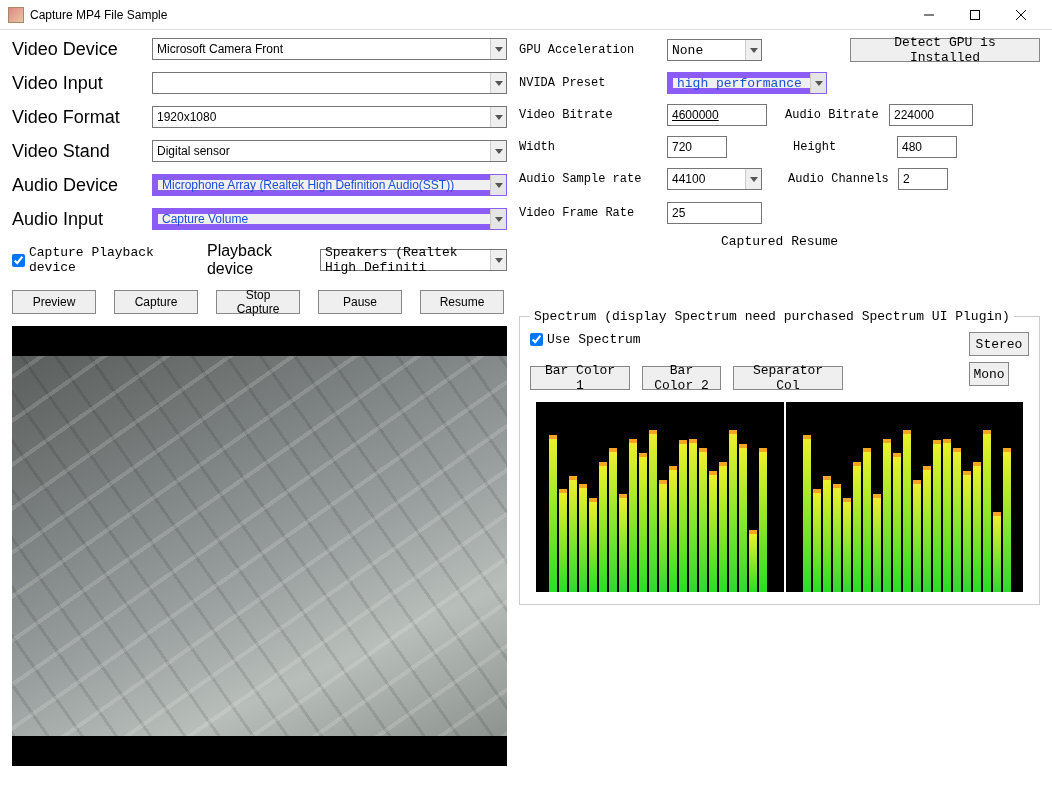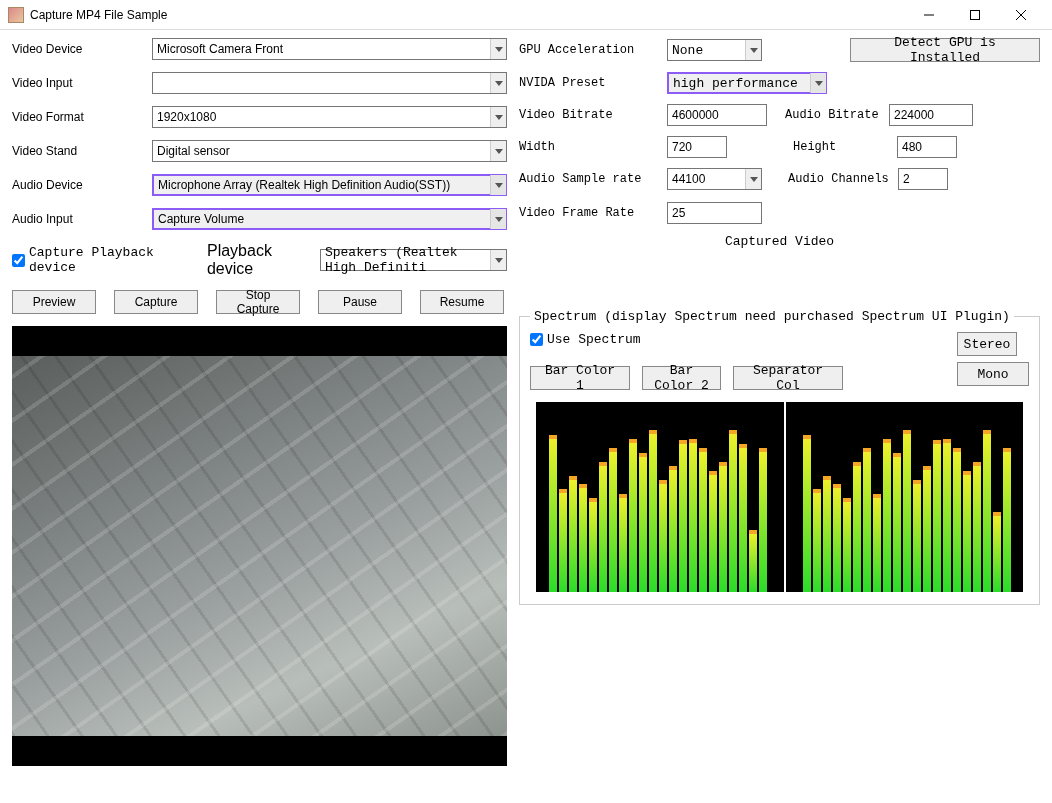--- a/index.html
+++ b/index.html
@@ -6,26 +6,26 @@
   body { font-family: "Segoe UI", Tahoma, sans-serif; font-size: 12px; background: #fff; color: #000; }
   .mono { font-family: "Courier New", monospace; font-size: 13px; }
   .titlebar { height: 30px; display: flex; align-items: center; padding: 0 8px; border-bottom: 1px solid #ddd; }
   .titlebar .icon { width: 16px; height: 16px; margin-right: 6px; display: inline-block; background: linear-gradient(135deg, #d88, #e8c8a0); border: 1px solid #a86; }
   .titlebar .title { flex: 1; font-size: 12px; }
   .winbtn { width: 46px; height: 30px; display: flex; align-items: center; justify-content: center; cursor: pointer; }
   .main { display: flex; padding: 8px 12px 12px 12px; gap: 12px; }
   .left { width: 495px; }
   .right { flex: 1; }
   .row { display: flex; align-items: center; margin-bottom: 12px; }
-  .row .label { width: 140px; font-size: 12px; }
+  .row .label { width: 140px; font-size: 18px; }
   .row .ctl { flex: 1; }
   .dropdown { position: relative; width: 100%; }
   .dropdown .dbox { width: 100%; height: 22px; border: 1px solid #767676; font-size: 12px; padding: 1px 18px 1px 4px; background: #fff; display: flex; align-items: center; }
   .dropdown .darrow { position: absolute; right: 1px; top: 1px; width: 16px; height: 20px; border-left: 1px solid #ccc; background: #efefef; display: flex; align-items: center; justify-content: center; }
-  .dropdown.disabled .dbox { background: #f0f0f0; color: #000000; border: 2px solid #8b5cf6; }
+  .dropdown.disabled .dbox { background: #f0f0f0; color: #1d4ed8; border: 6px solid #8b5cf6; }
   .dropdown.disabled .darrow { background: #e5e5e5; }
   .arrow-down { width: 0; height: 0; border-left: 4px solid transparent; border-right: 4px solid transparent; border-top: 5px solid #555; }
   .btn { height: 24px; border: 1px solid #888; background: #efefef; padding: 0 8px; cursor: pointer; font-size: 12px; display: inline-flex; align-items: center; justify-content: center; }
   .btn.mono { font-family: "Courier New", monospace; font-size: 13px; }
   .btn-row { display: flex; gap: 18px; margin-top: 8px; }
   .btn-row .btn { width: 84px; }
   input[type="checkbox"] { margin-right: 4px; }
   .video-area { width: 495px; height: 440px; background: #000; margin-top: 12px; position: relative; display: flex; align-items: center; justify-content: center; }
   .video-placeholder { width: 495px; height: 380px; background: linear-gradient(155deg, #5a5e5c 0%, #7b8180 30%, #9aa09f 55%, #b8beba 75%, #8d938f 100%); position: relative; overflow: hidden; }
   .video-placeholder::after { content:""; position:absolute; inset:0; background: repeating-linear-gradient(-35deg, rgba(255,255,255,0.15) 0 4px, transparent 4px 36px), repeating-linear-gradient(55deg, rgba(0,0,0,0.1) 0 3px, transparent 3px 28px); pointer-events:none; }
@@ -196,21 +196,21 @@
         <div class="dbox">
             <span class="mono">high performance</span>
           </div>
         <div class="darrow">
             <span class="arrow-down"></span>
           </div>
       </div>
     </div>
     <div class="pair-row">
       <div class="label mono">Video Bitrate</div>
-      <input class="text field" style="width: 100px;" value="4600000">
+      <input class="text field" style="width: 100px; text-decoration: underline;" value="4600000">
       <div class="label2 mono">Audio Bitrate</div>
       <input class="text" style="width: 84px;" value="224000">
     </div>
     <div class="pair-row">
       <div class="label mono">Width</div>
       <input class="text field" style="width: 60px;" value="720">
       <div style="width:40px"></div>
       <div class="label2 mono">Height</div>
       <input class="text" style="width: 60px;" value="480">
     </div>
@@ -225,33 +225,33 @@
           </div>
       </div>
       <div class="label2 mono" style="padding-left:18px;width:120px;">Audio Channels</div>
       <input class="text" style="width: 50px;" value="2">
     </div>
     <div class="pair-row" style="margin-top:12px;">
       <div class="label mono">Video Frame Rate</div>
       <input class="text field" style="width: 95px;" value="25">
     </div>
 
-    <div class="captured-label">Captured Video</div>
+    <div class="captured-label">Captured Resume</div>
 
     <fieldset class="group">
       <legend>Spectrum (display Spectrum need purchased Spectrum UI Plugin)</legend>
       <div style="display:flex;align-items:flex-start;">
         <label style="display:flex;align-items:center;">
           <input type="checkbox" checked="" style="">
           <span class="mono">Use Spectrum</span>
         </label>
         <div style="flex:1"></div>
         <div style="display:flex;flex-direction:column;gap:6px;">
           <button class="btn mono" style="width:60px">Stereo</button>
-          <button class="btn mono" style="width:72px">Mono</button>
+          <button class="btn mono" style="width:40px">Mono</button>
         </div>
       </div>
       <div class="spectrum-btns" style="margin-top:-20px;">
         <button class="btn mono" style="width:100px">Bar Color 1</button>
         <button class="btn mono" style="width:79px">Bar Color 2</button>
         <button class="btn mono" style="width:110px">Separator Col</button>
       </div>
       <div class="spectrum-canvas" id="spectrum-canvas">
           <div style="display: flex; align-items: flex-end; gap: 2px; height: 100%;">
             <div class="bar">

